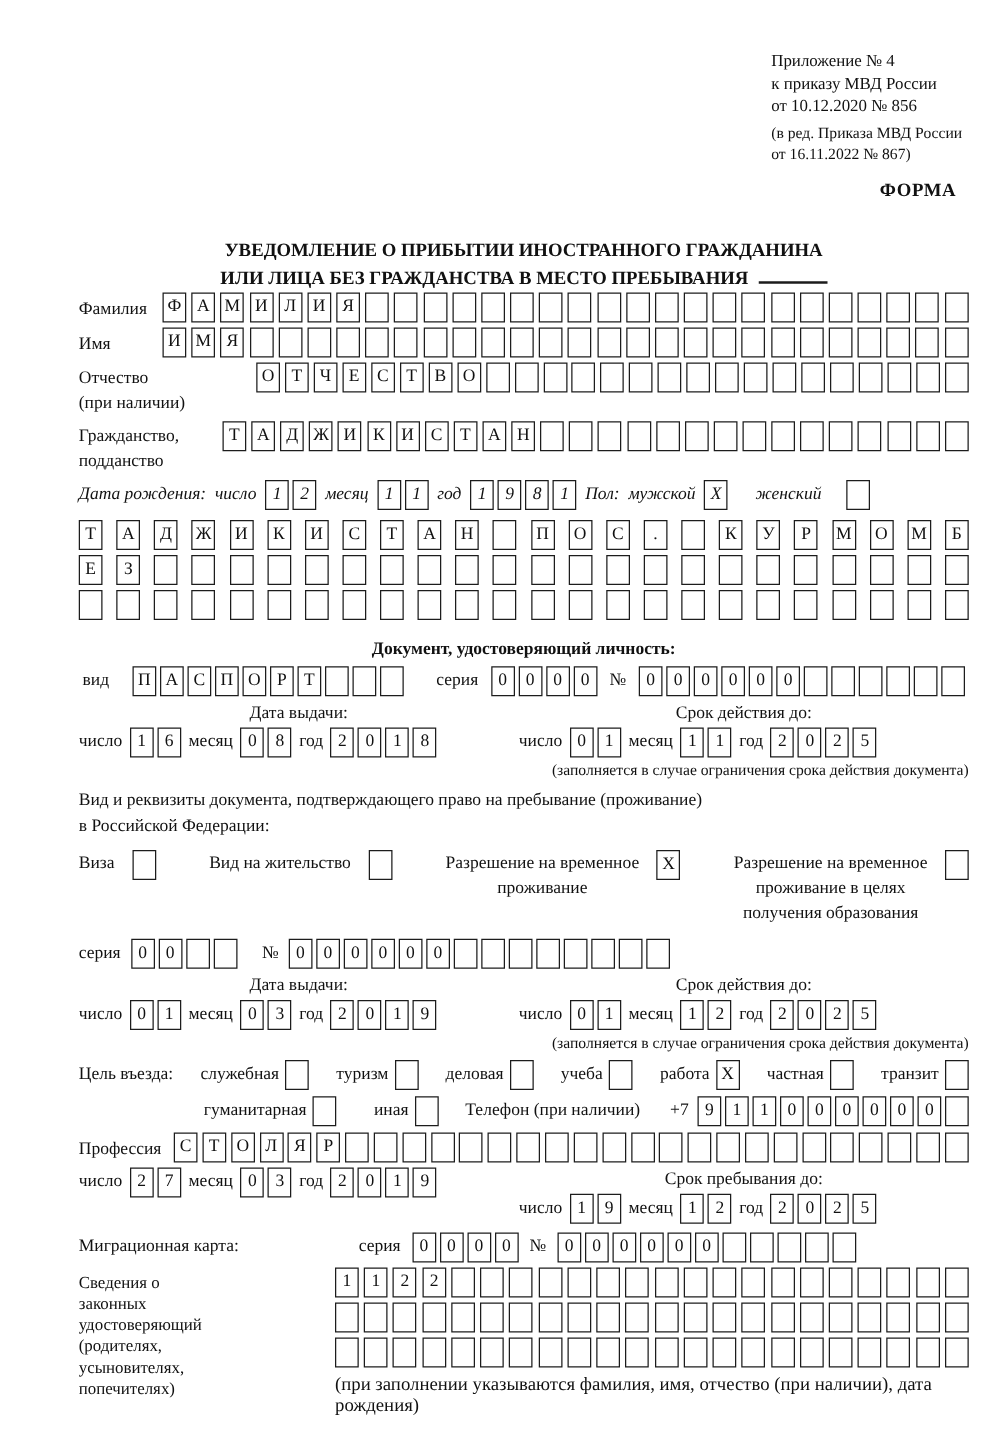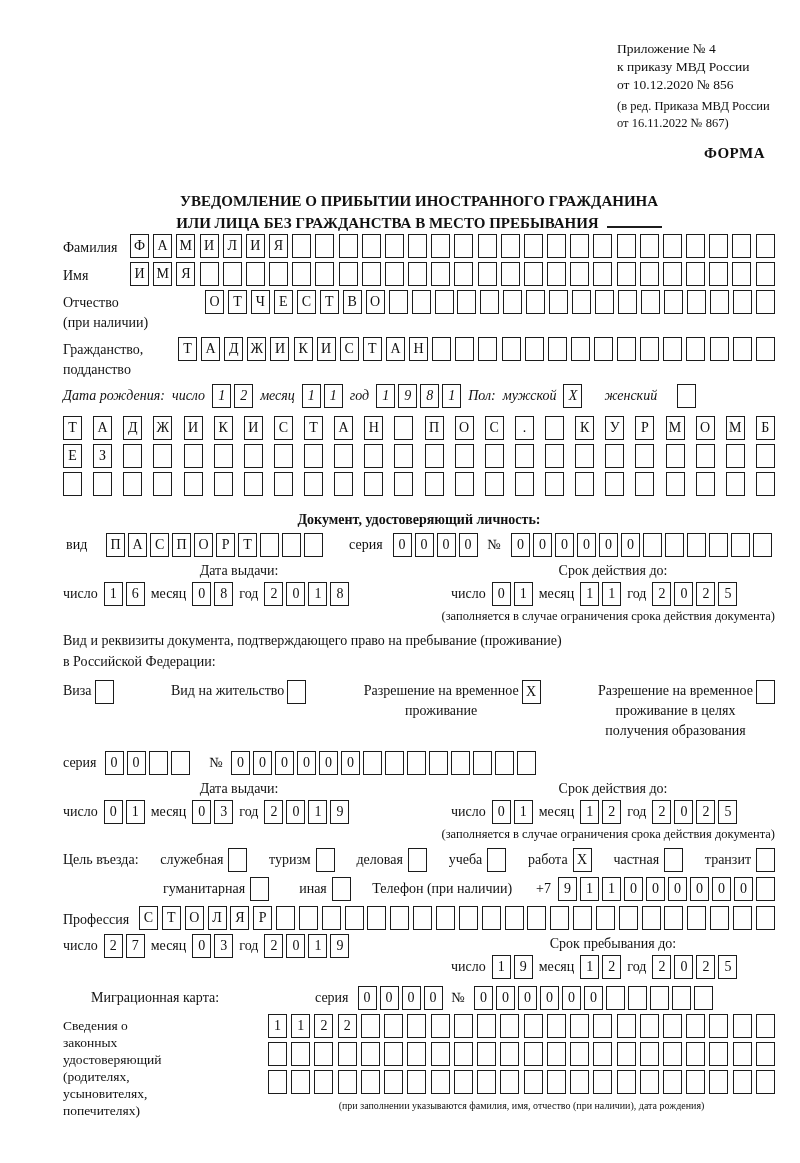--- a/index.html
+++ b/index.html
@@ -38,47 +38,47 @@
   .w-otch  { width:142px; }
   .w-grazh { width:115px; }
   .w-mesto { width:132px; line-height:21px; }
   .w-reps  { width:205px; line-height:17px; font-size:13.5px; }
   .mcol { flex:1 1 auto; display:flex; flex-direction:column; }
   .mcol .cells { margin-bottom:4px; }
 
   .daterow { gap:7px; margin:4px 0 8px;font-style:italic; }
   .doc-heading { text-align:center; font-weight:bold; font-size:14px; margin:12px 0 5px; }
 
-  .dates { display:flex; margin-bottom:2px;gap:36px; }
+  .dates { display:flex; margin-bottom:2px; }
   .dcol1 { width:352px; }
   .dcol2 { flex:1; }
   .dhead { text-align:center; margin:2px 0 3px; }
   .drow { display:flex; align-items:center; gap:6px; }
   .restr-note { text-align:right; font-size:12.5px; margin:3px 0 6px; }
 
   .intro { line-height:21px; margin-top:4px; }
   .visa-row { display:flex; align-items:flex-start; justify-content:space-between; margin:8px 0 10px; }
-  .cbgroup { display:flex; align-items:flex-start; gap:3px; }
+  .cbgroup { display:flex; align-items:flex-start; gap:14px; }
   .cblabel { text-align:center; line-height:20px; padding-top:1px; }
 
   .series-row { gap:8px; margin-bottom:4px; }
   .purpose-row { display:flex; align-items:center; justify-content:space-between; margin-bottom:5px; }
   .opt { display:inline-flex; align-items:center; gap:5px; }
   .purpose-row2 { display:flex; align-items:center; margin-bottom:5px; }
   .purpose-row2 .indent { width:100px; }
   .gap30 { width:30px; }
   .phone-group { margin-left:auto; display:flex; align-items:center; gap:7px; }
 
-  .mig-row { gap:9px;margin-left:28px; }
+  .mig-row { gap:9px; }
   .mig-row .miglabel { width:215px; }
 
   .reps { display:flex; align-items:flex-start; margin-top:4px; }
   .reps-cells { flex:1 1 auto; display:flex; flex-direction:column; }
   .reps-cells .cells { margin-bottom:4px; }
-  .bottom-note { text-align:center; margin-left:160px; font-size:10px; margin-top:2px; }
+  .bottom-note { text-align:left; margin-left:160px; font-size:15px; margin-top:2px; }
 </style>
 </head>
 <body>
 
 <div class="page">
 
   <div class="header-note">
     <div>Приложение № 4</div>
     <div>к приказу МВД России</div>
     <div>от 10.12.2020 № 856</div>

